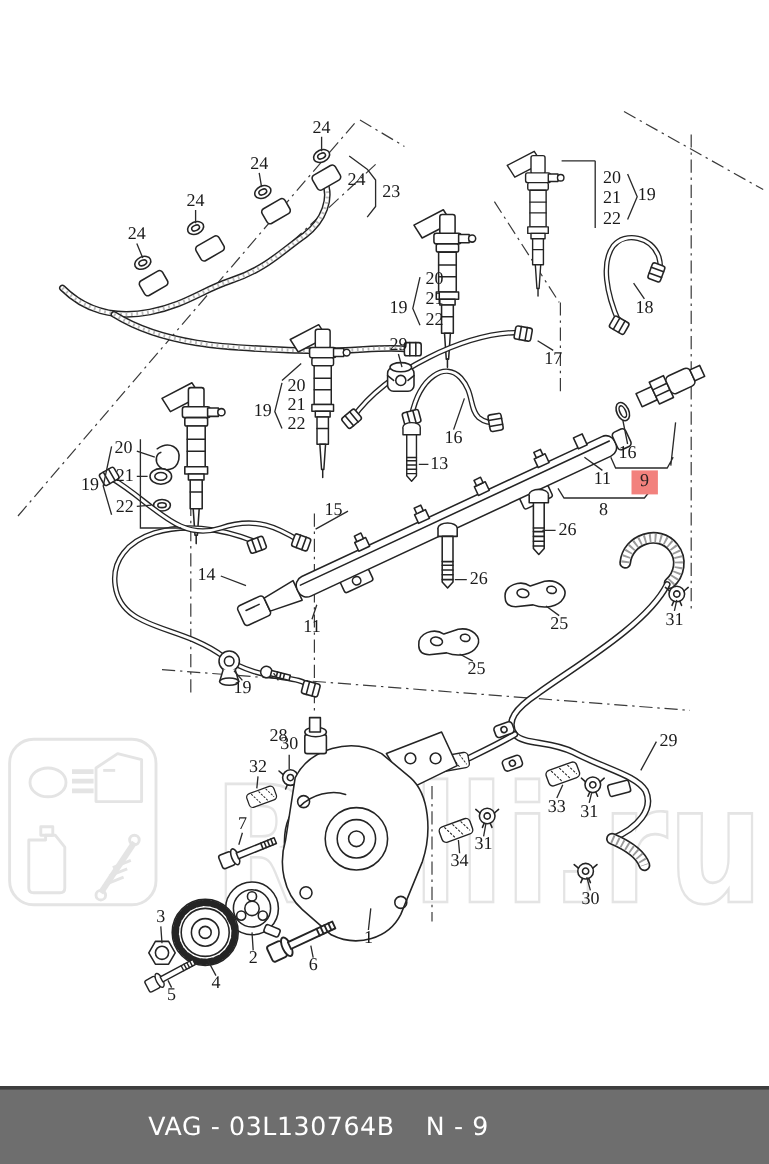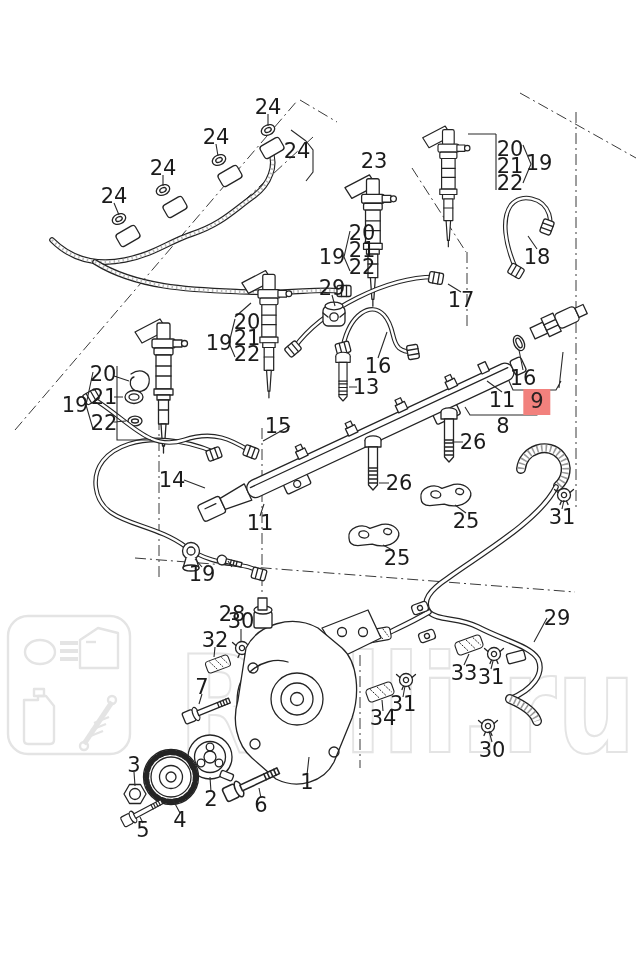--- a/index.html
+++ b/index.html
@@ -15,22 +15,22 @@
   .h1{stroke:#242424;stroke-width:4.6;fill:none;stroke-linecap:round;}
   .h2{stroke:#fff;stroke-width:2.4;fill:none;stroke-linecap:round;}
   .b1{stroke:#242424;stroke-width:10;fill:none;stroke-linecap:round;}
   .b2{stroke:#fff;stroke-width:7.2;fill:none;stroke-linecap:round;}
   .btex{stroke:#9a9a9a;stroke-width:6.8;fill:none;stroke-dasharray:1.6 2.8;stroke-linecap:butt;}
   .dash{stroke:#3a3a3a;stroke-width:1;fill:none;stroke-dasharray:11 4 2 4;}
   .leader{stroke:#2a2a2a;stroke-width:1.1;fill:none;}
   .wm{stroke:#e4e4e4;stroke-width:2.4;fill:none;stroke-linejoin:round;}
   
   #callouts{position:absolute;left:0;top:0;width:641px;height:905px;z-index:5;}
-  .callout{position:absolute;transform:translate(-50%,-50%);font-size:21px;line-height:1;
-           color:#1b1b1b;white-space:nowrap;}
+  .callout{position:absolute;transform:translate(-50%,-50%);font-size:15px;line-height:1;
+           color:#1b1b1b;white-space:nowrap;font-family:Liberation Serif, serif;}
   .callout.hl{background:#f2817d;padding:2px 7px 3px;color:#2b2222;}
   
   #footer{position:absolute;left:0;bottom:0;width:641px;height:65px;background:#6e6e6e;
           border-top:3px solid #3e3e3e;box-sizing:border-box;display:flex;align-items:center;
           justify-content:center;gap:26px;color:#ffffff;font-size:21px;letter-spacing:.5px;
           padding-right:110px;}
 </style>
 </head>
 <body>
 
@@ -386,21 +386,21 @@
       <path d="M261,798 L259,788 M180,813 L173,800 M143,823 L140,817"></path>
     </g>
   </svg>
 
   <div id="callouts">
       <div class="callout" style="left: 114px; top: 196px;">24</div>
       <div class="callout" style="left: 163px; top: 168px;">24</div>
       <div class="callout" style="left: 216px; top: 137px;">24</div>
       <div class="callout" style="left: 268px; top: 107px;">24</div>
       <div class="callout" style="left: 297px; top: 151px;">24</div>
-      <div class="callout" style="left: 326px; top: 161px; margin-left: 48px;">23</div>
+      <div class="callout" style="left: 326px; top: 161px;">23</div>
       <div class="callout" style="left: 510px; top: 149px;">20</div>
       <div class="callout" style="left: 510px; top: 166px;">21</div>
       <div class="callout" style="left: 510px; top: 183px;">22</div>
       <div class="callout" style="left: 539px; top: 163px;">19</div>
       <div class="callout" style="left: 537px; top: 257px;">18</div>
       <div class="callout" style="left: 461px; top: 300px; text-align: right;">17</div>
       <div class="callout" style="left: 362px; top: 233px;">20</div>
       <div class="callout" style="left: 362px; top: 250px;">21</div>
       <div class="callout" style="left: 362px; top: 267px;">22</div>
       <div class="callout" style="left: 332px; top: 257px;">19</div>
@@ -439,14 +439,18 @@
       <div class="callout" style="left: 383px; top: 718px;">34</div>
       <div class="callout" style="left: 492px; top: 750px;">30</div>
       <div class="callout" style="left: 134px; top: 765px;">3</div>
       <div class="callout" style="left: 307px; top: 782px;">1</div>
       <div class="callout" style="left: 211px; top: 799px;">2</div>
       <div class="callout" style="left: 261px; top: 805px;">6</div>
       <div class="callout" style="left: 180px; top: 820px;">4</div>
       <div class="callout" style="left: 143px; top: 830px;">5</div>
     </div>
 
+  <div id="footer">
+    <span>VAG - 03L130764B</span>
+    <span>N - 9</span>
+  </div>
 
 </div>
 
 </body></html>

